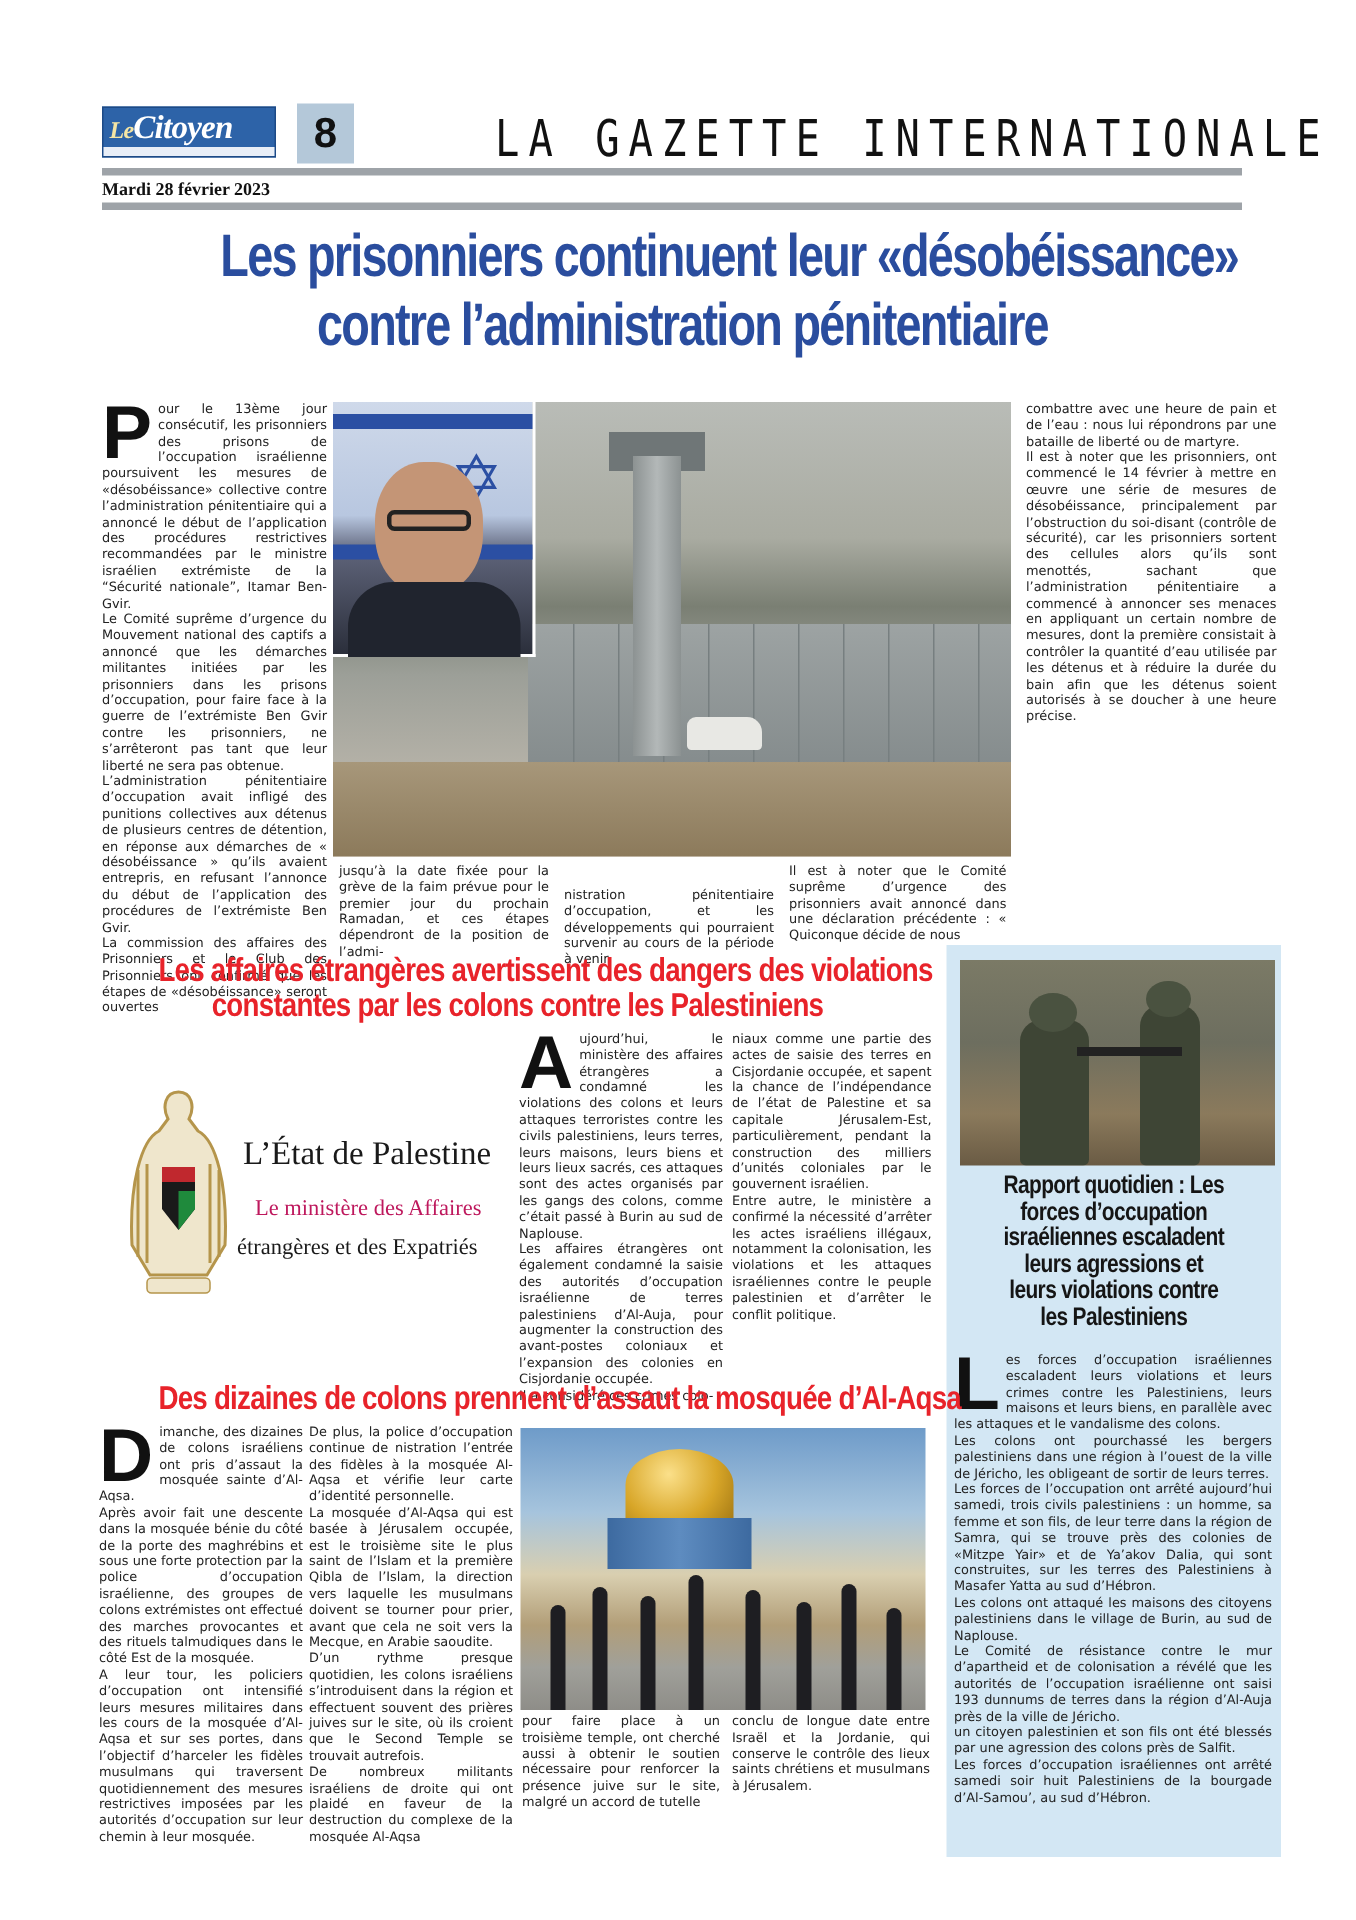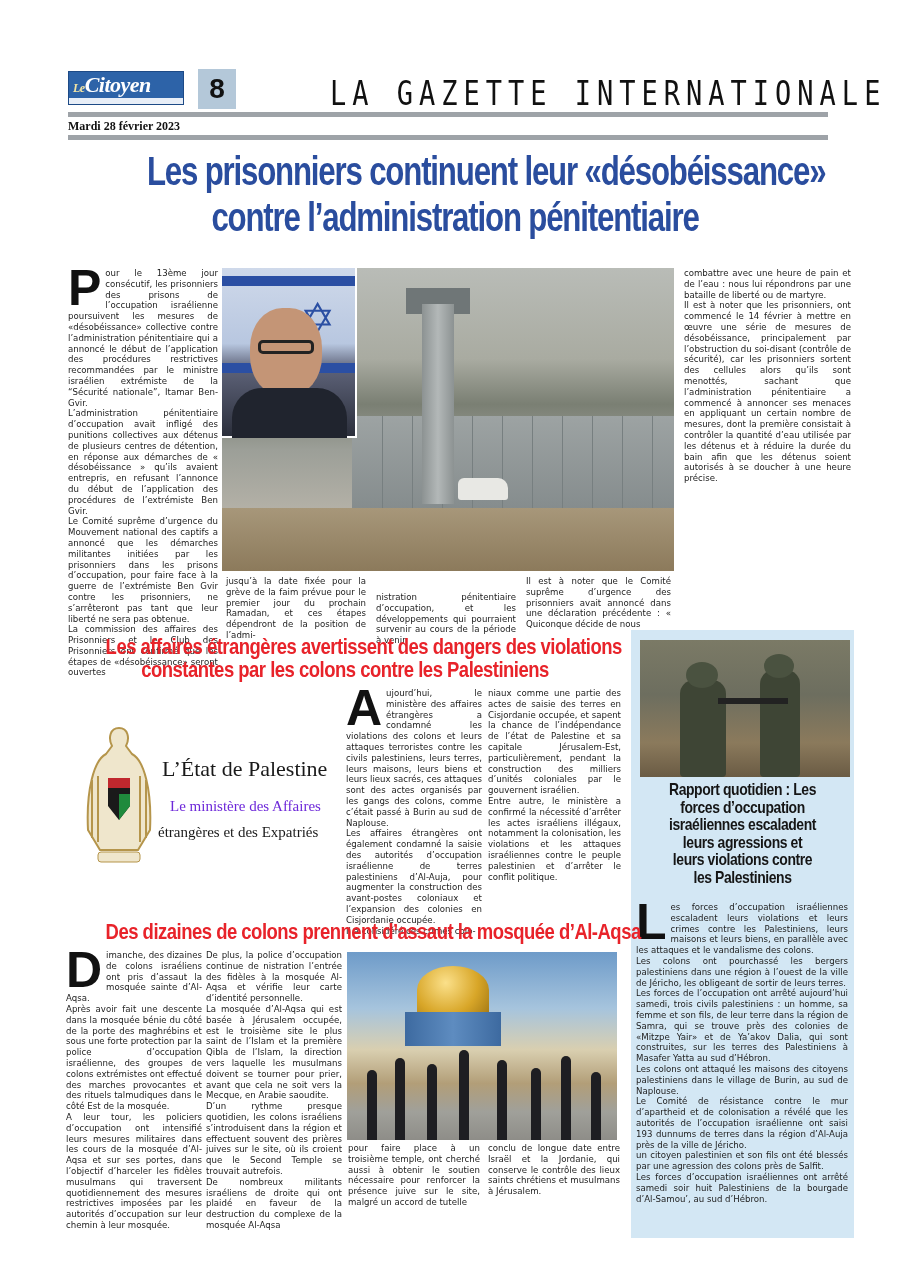--- a/index.html
+++ b/index.html
@@ -3,21 +3,21 @@
 <meta charset="utf-8">
 <style>
   * { box-sizing: border-box; margin: 0; padding: 0; }
   html, body { width: 904px; height: 1280px; background: #ffffff; overflow: hidden; }
   body { position: relative; font-family: "Liberation Sans", sans-serif; color: #1a1a1a; }
   .abs { position: absolute; }
 
   
   .logo { left: 68px; top: 71px; width: 116px; height: 34px; background: #2d63a8; border: 1px solid #1d4a86; }
   .logo-text { position: absolute; left: 4px; top: 0px; font-family: "Liberation Serif", serif; font-style: italic; font-weight: bold; color: #fff; font-size: 22px; letter-spacing: -0.5px; }
-  .logo-le { font-size: 12px; color: #f4e5a4; }
+  .logo-le { font-size: 16px; color: #f4e5a4; }
   .logo-strip { position: absolute; left: 0; bottom: 0; width: 100%; height: 6px; background: #e8eef7; }
   .page-num { left: 198px; top: 69px; width: 38px; height: 40px; background: #b4c8d9; color: #111; font-weight: bold; font-size: 28px; text-align: center; line-height: 40px; font-family: "Liberation Sans", sans-serif; }
   .section-title { left: 330px; top: 74px; font-family: "DejaVu Sans Mono", monospace; font-size: 27px; letter-spacing: 6px; color: #111; transform: scaleY(1.25); transform-origin: top left; }
   .rule { left: 68px; width: 760px; height: 5px; background: #9ea3a8; }
   .dateline { left: 68px; top: 119px; font-family: "Liberation Serif", serif; font-weight: bold; font-size: 12px; color: #111; }
 
   
   .hl-main { left: 60px; width: 790px; text-align: center; color: #2a4d9e; font-family: "Liberation Sans", sans-serif; font-weight: bold; line-height: 42px; font-size: 40px; letter-spacing: -1.5px; transform: scaleX(0.78); transform-origin: center top; white-space: nowrap; }
   .hl-red { text-align: center; color: #e8232a; font-weight: bold; font-size: 22px; line-height: 24px; letter-spacing: -0.6px; white-space: nowrap; transform: scaleX(0.84); transform-origin: center top; }
 
@@ -38,21 +38,21 @@
   .portrait { position: absolute; left: 0; top: 0; width: 135px; height: 170px; background: linear-gradient(180deg,#cfd9ea 0%,#b8c7e0 45%,#5d6278 60%,#2b2f3b 100%); border-right: 2px solid #fff; border-bottom: 2px solid #fff; }
   .flag-stripe { position: absolute; left: 0; width: 100%; height: 10px; background: #2b4fa3; }
   .star { position: absolute; left: 78px; top: 26px; font-size: 42px; color: #2b4fa3; }
   .face { position: absolute; left: 28px; top: 40px; width: 72px; height: 88px; border-radius: 45%; background: #c49576; }
   .glasses { position: absolute; left: 36px; top: 72px; width: 56px; height: 14px; border: 3px solid #222; border-radius: 5px; }
   .suit { position: absolute; left: 10px; top: 120px; width: 115px; height: 50px; background: #20242e; border-radius: 30px 30px 0 0; }
 
   .emblem-area { left: 70px; top: 700px; width: 270px; height: 185px; }
   .eagle { position: absolute; left: 10px; top: 20px; width: 78px; height: 150px; }
   .emb-title { position: absolute; left: 92px; top: 56px; font-family: "Liberation Serif", serif; font-size: 22px; color: #1a1a1a; white-space: nowrap; }
-  .emb-sub1 { position: absolute; left: 100px; top: 98px; font-family: "Liberation Serif", serif; font-size: 15px; color: #6d28d9; white-space: nowrap; }
+  .emb-sub1 { position: absolute; left: 100px; top: 98px; font-family: "Liberation Serif", serif; font-size: 15px; color: #be185d; white-space: nowrap; }
   .emb-sub2 { position: absolute; left: 88px; top: 124px; font-family: "Liberation Serif", serif; font-size: 15px; color: #1a1a1a; white-space: nowrap; }
 
   .soldier-photo { left: 640px; top: 640px; width: 210px; height: 137px; background: linear-gradient(180deg,#7b7a66 0%,#6d6e5f 40%,#8b7a5c 75%,#6a5b44 100%); }
   .soldier { position: absolute; background: #3e4535; border-radius: 14px 14px 4px 4px; }
   .helmet { position: absolute; background: #4a5240; border-radius: 50%; }
 
   .sidebar-box { left: 631px; top: 630px; width: 223px; height: 608px; background: #d3e7f4; }
   .side-head { left: 631px; top: 781px; width: 223px; text-align: center; font-weight: bold; font-size: 17px; line-height: 17.5px; color: #151515; letter-spacing: -0.5px; transform: scaleX(0.82); transform-origin: center top; white-space: nowrap; }
 
   .aqsa-photo { left: 347px; top: 952px; width: 270px; height: 188px; background: linear-gradient(180deg,#6e9bc9 0%,#a6c4dd 30%,#d9cfb0 52%,#b29e78 70%,#a0a09a 85%,#8e8d88 100%); }
@@ -72,22 +72,22 @@
 <div class="abs rule" style="top:112px;"></div>
 <div class="abs dateline">Mardi 28 février 2023</div>
 <div class="abs rule" style="top:135px;"></div>
 
 <div class="abs hl-main" style="top:150px;">Les prisonniers continuent leur «désobéissance»</div>
 <div class="abs hl-main" style="top:196px;">contre l’administration pénitentiaire</div>
 
 <div class="abs col" style="left:68px; top:268px; width:150px;">
   <span class="dropcap">P</span>
   <p>our le 13ème jour consécutif, les prisonniers des prisons de l’occupation israélienne poursuivent les mesures de «désobéissance» collective contre l’administration pénitentiaire qui a annoncé le début de l’application des procédures restrictives recommandées par le ministre israélien extrémiste de la “Sécurité nationale”, Itamar Ben-Gvir.</p>
+  <p>Le Comité suprême d’urgence du Mouvement national des captifs a annoncé que les démarches militantes initiées par les prisonniers dans les prisons d’occupation, pour faire face à la guerre de l’extrémiste Ben Gvir contre les prisonniers, ne s’arrêteront pas tant que leur liberté ne sera pas obtenue.</p>
   <p>L’administration pénitentiaire d’occupation avait infligé des punitions collectives aux détenus de plusieurs centres de détention, en réponse aux démarches de « désobéissance » qu’ils avaient entrepris, en refusant l’annonce du début de l’application des procédures de l’extrémiste Ben Gvir.</p>
-  <p>Le Comité suprême d’urgence du Mouvement national des captifs a annoncé que les démarches militantes initiées par les prisonniers dans les prisons d’occupation, pour faire face à la guerre de l’extrémiste Ben Gvir contre les prisonniers, ne s’arrêteront pas tant que leur liberté ne sera pas obtenue.</p>
   <p>La commission des affaires des Prisonniers et le Club des Prisonniers ont confirmé que les étapes de «désobéissance» seront ouvertes</p>
 </div>
 
 <div class="abs photo prison-photo">
   <div class="wall">
     <div class="wall-seg" style="left:30px"></div>
       <div class="wall-seg" style="left:60px"></div>
       <div class="wall-seg" style="left:90px"></div>
       <div class="wall-seg" style="left:120px"></div>
       <div class="wall-seg" style="left:150px"></div>

